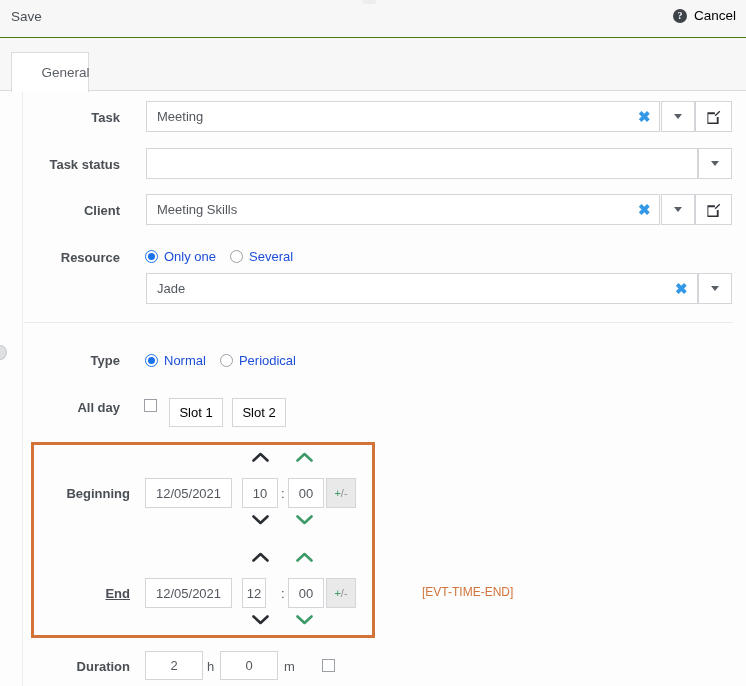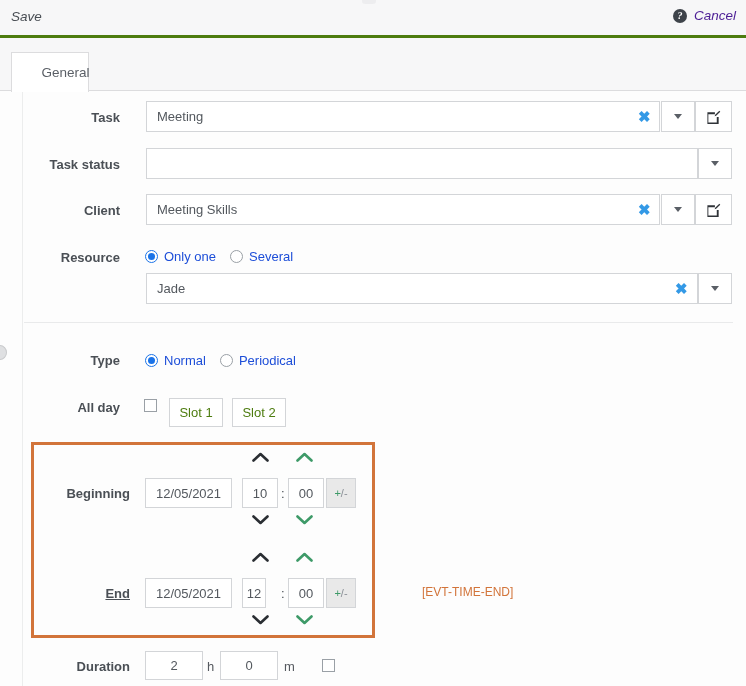--- a/index.html
+++ b/index.html
@@ -12,22 +12,21 @@
     color: #3c4043;
     overflow: hidden;
     position: relative;
   }
 
   
   .topbar {
     position: absolute; left: 0; top: 0;
     width: 746px; height: 38px;
     background: #f7f7f8;
-    border-bottom: 3px solid #4d7c0f;
-    font-style: italic;
+    border-bottom: 1px solid #4d7c0f;
   }
   .topbar-save {
     position: absolute; left: 11px; top: 9px;
     font-size: 13.5px; color: #4a4f55;
     cursor: pointer;
   }
   .topbar-title {
     position: absolute; left: 0; top: 7px;
     width: 746px; text-align: center;
     font-size: 16px; color: #55595f;
@@ -37,21 +36,21 @@
     display: flex; align-items: center; gap: 7px;
   }
   .help-icon {
     width: 14px; height: 14px; border-radius: 50%;
     background: #3e434a; color: #ffffff;
     font-size: 10px; font-weight: bold;
     line-height: 14px; text-align: center;
     font-family: "Liberation Serif", serif;
     display: inline-block;
   }
-  .cancel-label { font-size: 13.5px; color: #4c1d95; cursor: pointer; }
+  .cancel-label { font-size: 13.5px; color: #000000; cursor: pointer; }
 
   
   .clipped-top {
     position: absolute; left: 362px; top: -6px;
     width: 14px; height: 10px;
     background: #e9eaec; border-radius: 3px;
     opacity: .75;
   }
 
   
@@ -144,21 +143,21 @@
   .checkbox {
     width: 13px; height: 13px;
     border: 1px solid #9aa0a6; background: #fff;
     display: inline-block; cursor: pointer;
   }
 
   .slotbtn {
     position: absolute; height: 29px;
     background: #ffffff; border: 1px solid #d3d5d8;
     display: flex; align-items: center; justify-content: center;
-    font-size: 13px; color: #4d7c0f; cursor: pointer;
+    font-size: 13px; color: #000000; cursor: pointer;
   }
 
   .hr {
     position: absolute; left: 24px; top: 322px;
     width: 709px; height: 1px; background: #e9eaeb;
   }
 
   
   .highlight {
     position: absolute; left: 31px; top: 442px;

